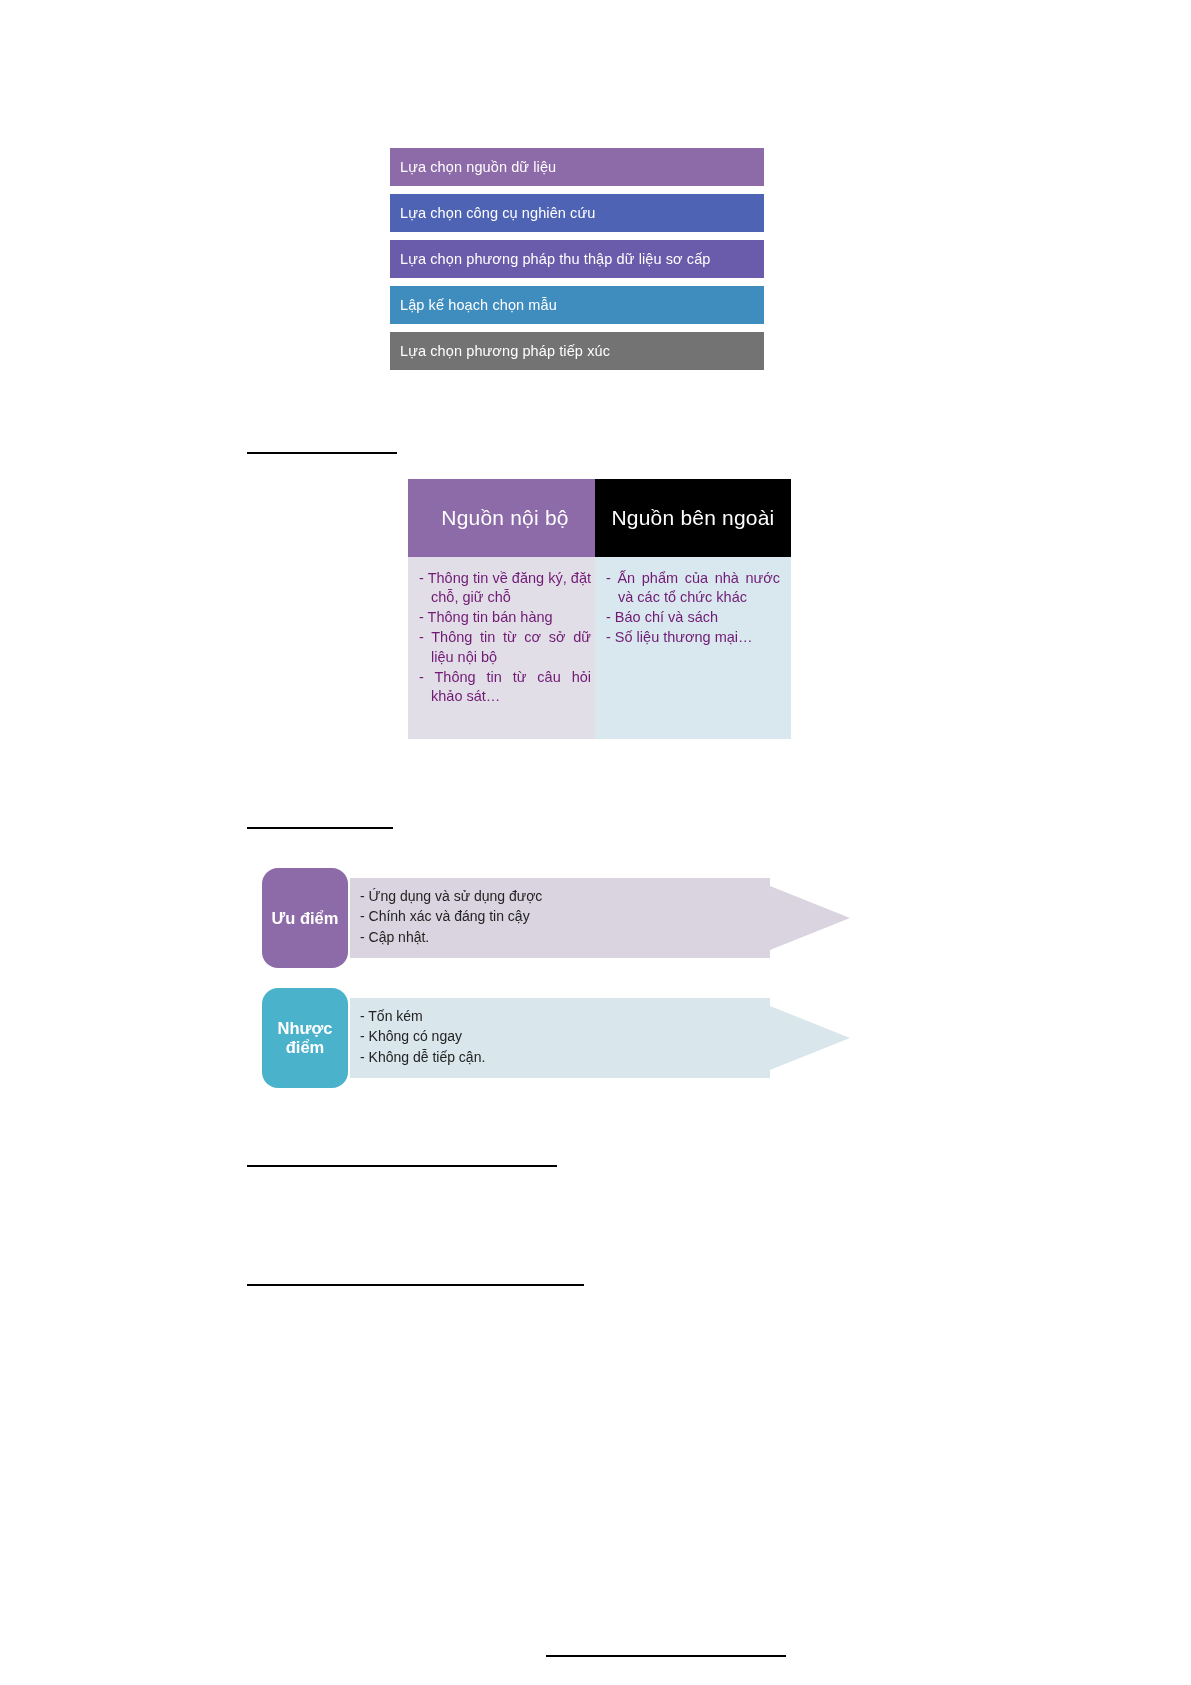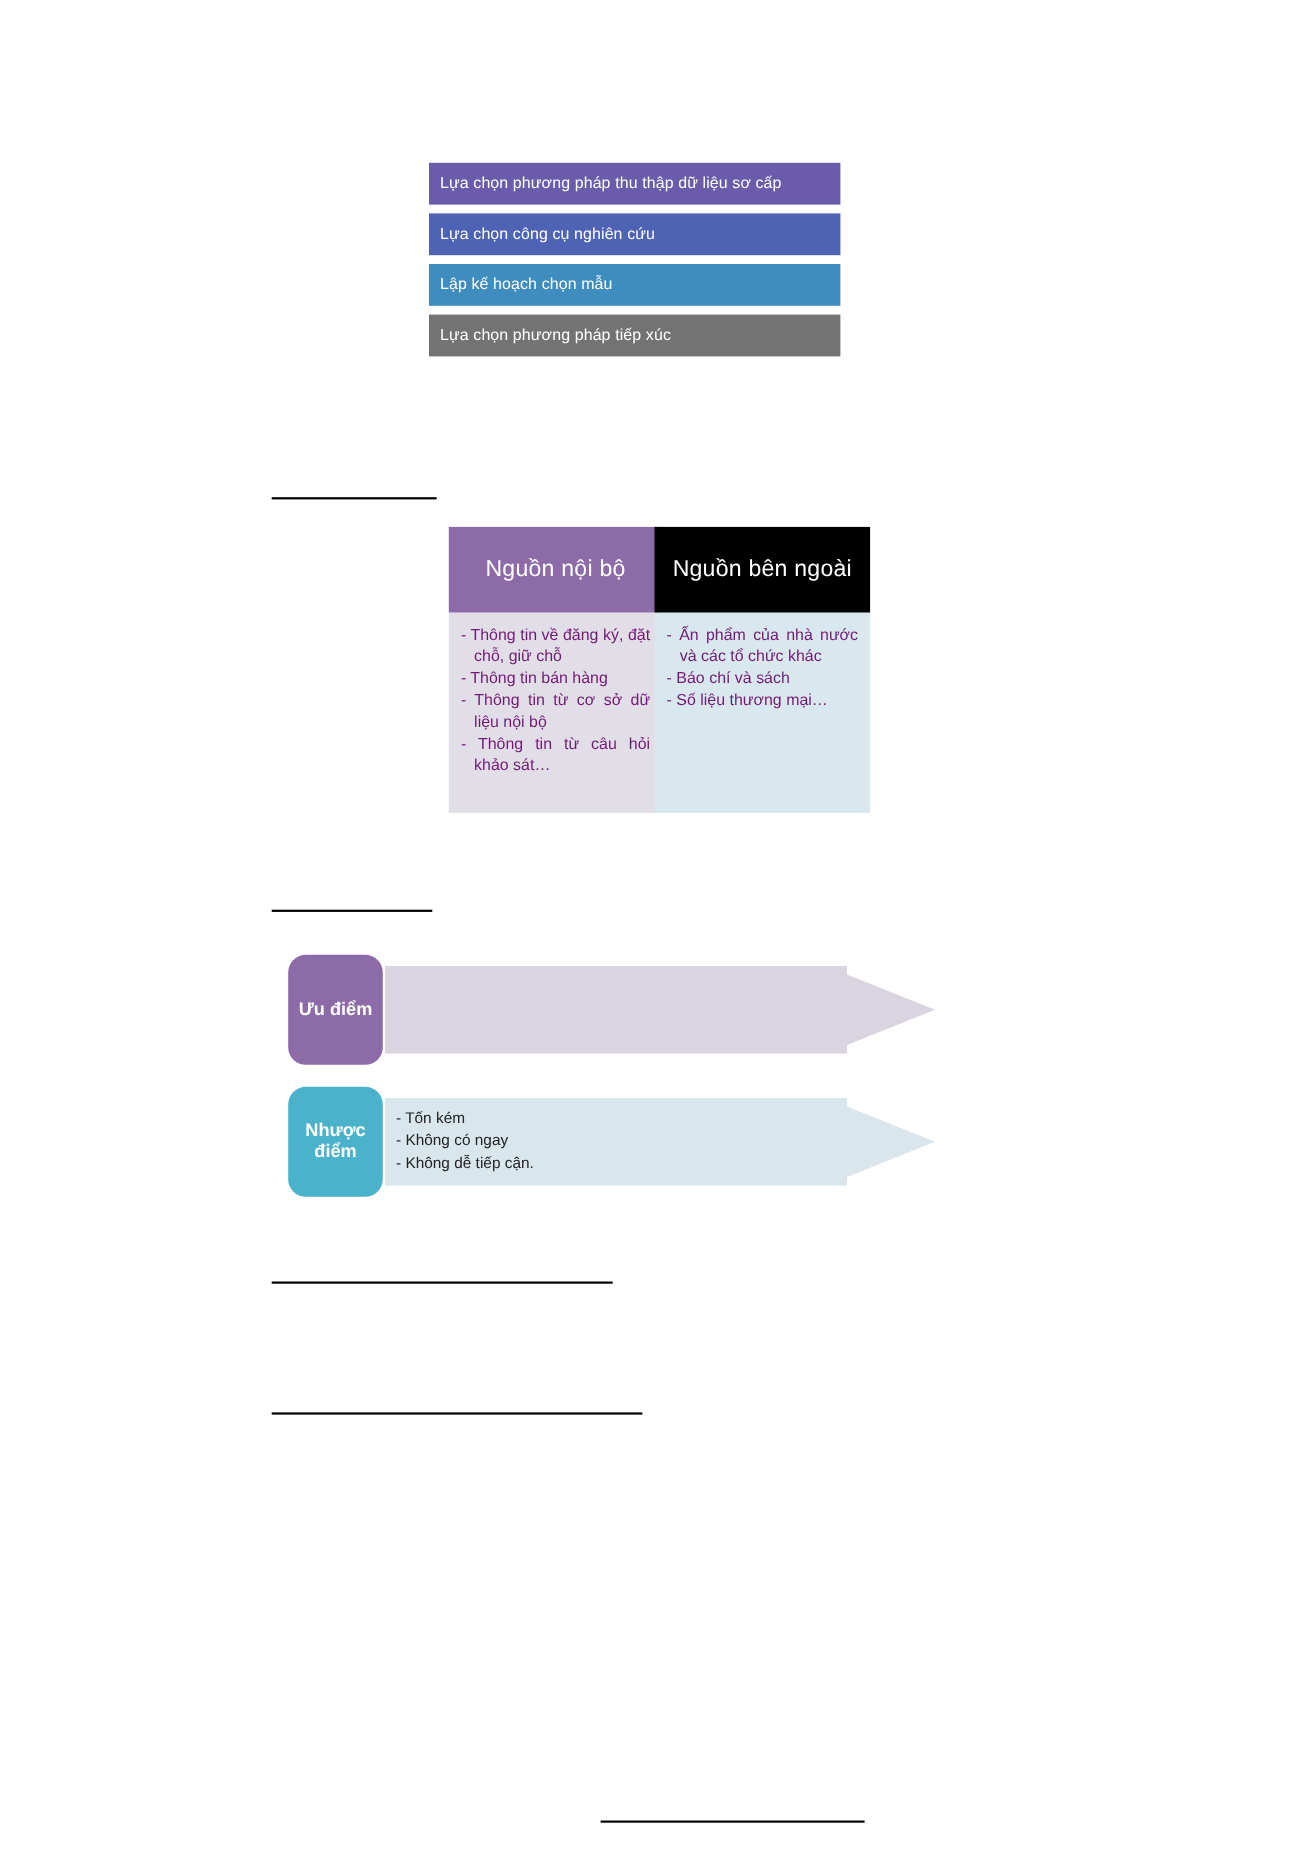--- a/index.html
+++ b/index.html
@@ -108,27 +108,30 @@
   .rule{position:absolute;background:#000000;height:2px;}
   .page-rule{position:absolute;background:#000000;height:1.5px;}
 </style>
 </head>
 <body>
 
 <div class="page">
 
   <div id="steps">
 
+    <div class="step-bar" style="background:#8d6aa8;">
+      <span>Lựa chọn nguồn dữ liệu</span>
+    </div>
+
+    <div class="step-bar" style="background:#4e63b4;">
+      <span>Lựa chọn công cụ nghiên cứu</span>
+    </div>
 
     <div class="step-bar" style="background:#6b5bab;">
       <span>Lựa chọn phương pháp thu thập dữ liệu sơ cấp</span>
-    </div>
-
-    <div class="step-bar" style="background:#4e63b4;">
-      <span>Lựa chọn công cụ nghiên cứu</span>
     </div>
 
     <div class="step-bar" style="background:#3f8cbf;">
       <span>Lập kế hoạch chọn mẫu</span>
     </div>
 
     <div class="step-bar" style="background:#737373;">
       <span>Lựa chọn phương pháp tiếp xúc</span>
     </div>
 
@@ -164,20 +167,25 @@
   </div>
 
   <div class="rule" style="left:247px;top:827px;width:146px;"></div>
 
   <div class="arrow-row" id="row-pros">
     <div class="arrow-label">Ưu điểm</div>
     <div class="arrow-body">
       <svg viewBox="0 0 500 80" preserveAspectRatio="none" aria-hidden="true">
         <polygon points="0,0 420,0 420,8 500,40 420,72 420,80 0,80" fill="#d9d4df"></polygon>
       </svg>
+      <div class="arrow-text">
+        <div>- Ứng dụng và sử dụng được</div>
+        <div>- Chính xác và đáng tin cậy</div>
+        <div>- Cập nhật.</div>
+      </div>
     </div>
   </div>
 
   <div class="arrow-row" id="row-cons">
     <div class="arrow-label">Nhược điểm</div>
     <div class="arrow-body">
       <svg viewBox="0 0 500 80" preserveAspectRatio="none" aria-hidden="true">
         <polygon points="0,0 420,0 420,8 500,40 420,72 420,80 0,80" fill="#d9e6eb"></polygon>
       </svg>
       <div class="arrow-text">

